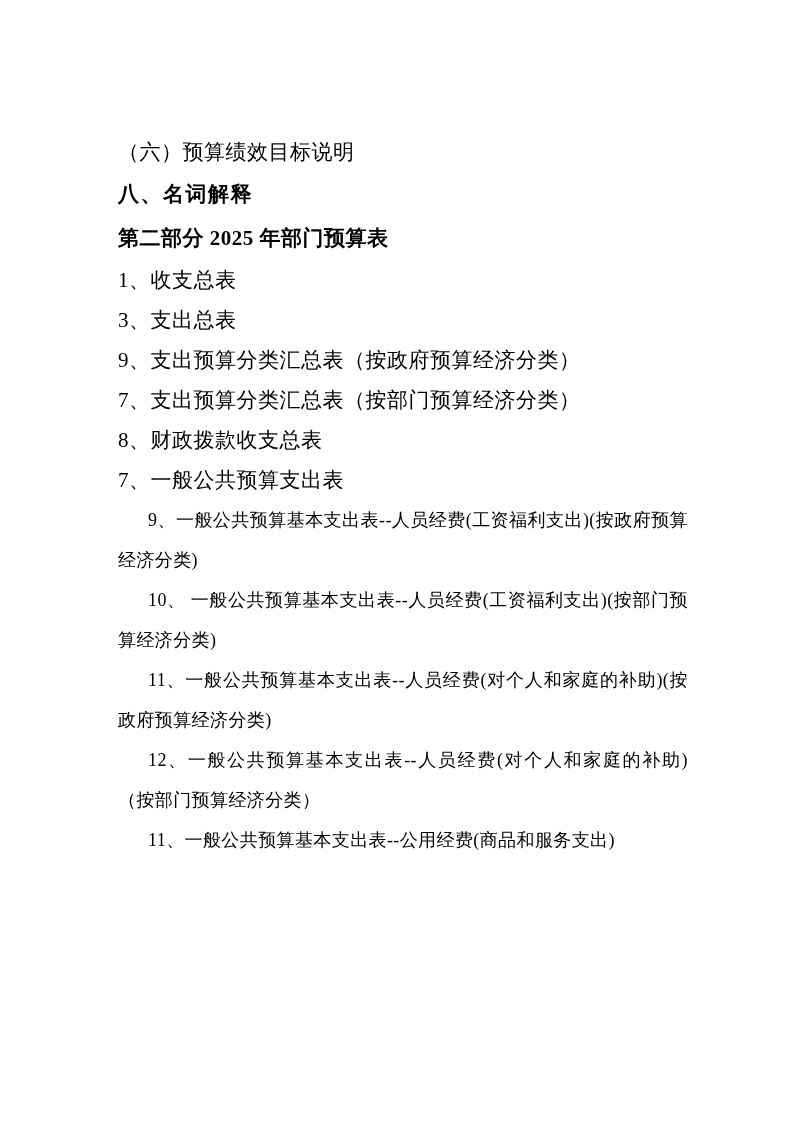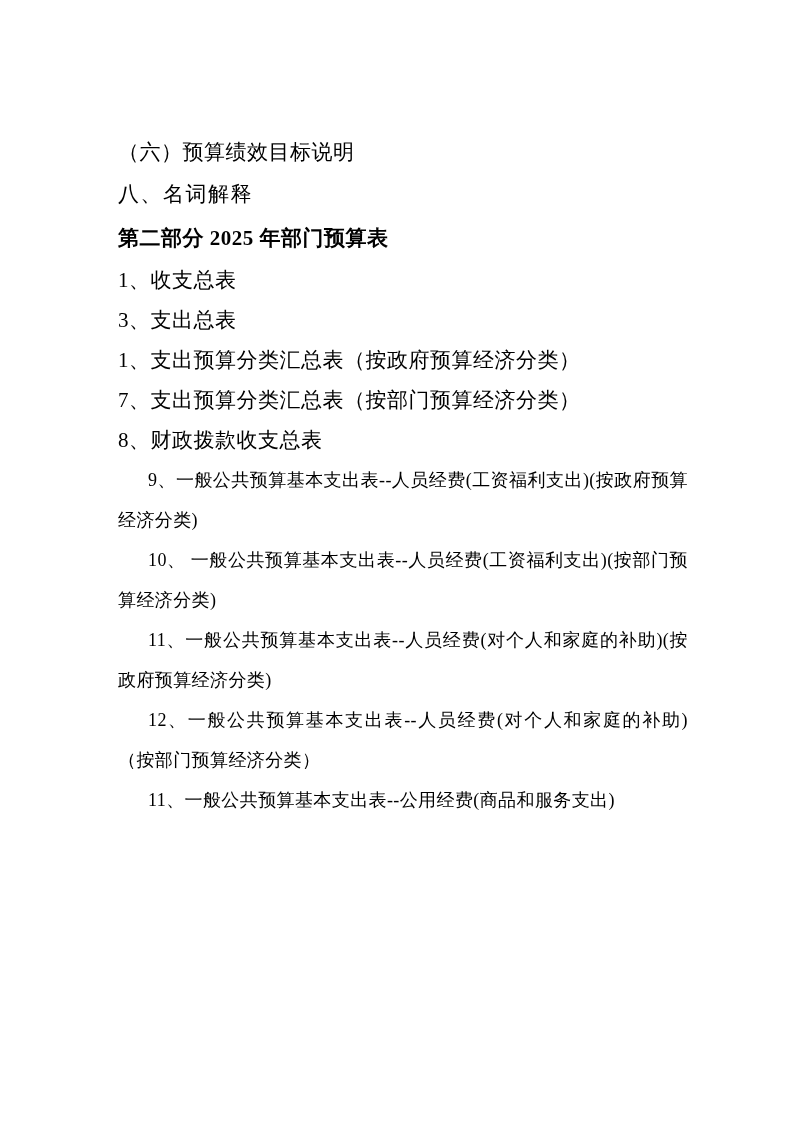--- a/index.html
+++ b/index.html
@@ -44,21 +44,21 @@
     line-height: 40px;
     letter-spacing: 0.4px;
     text-align: justify;
     text-justify: inter-ideograph;
     text-indent: 30px;
     word-break: break-all;
   }
   .heading-sec {
     font-size: 21px;
     line-height: 44px;
-    font-weight: normal;
+    font-weight: bold;
     letter-spacing: 1.5px;
   }
   .heading-part {
     font-size: 21px;
     line-height: 44px;
     font-weight: bold;
     letter-spacing: 0.5px;
   }
 </style>
 </head>
@@ -68,23 +68,24 @@
   <div class="content">
 
     <div class="line">（六）预算绩效目标说明</div>
 
     <div class="heading-sec">八、名词解释</div>
 
     <div class="heading-part">第二部分 2025 年部门预算表</div>
 
     <div class="line">1、收支总表</div>
     <div class="line">3、支出总表</div>
-    <div class="line">1、支出预算分类汇总表（按政府预算经济分类）</div>
+    <div class="line">9、支出预算分类汇总表（按政府预算经济分类）</div>
     <div class="line">7、支出预算分类汇总表（按部门预算经济分类）</div>
     <div class="line">8、财政拨款收支总表</div>
+    <div class="line">7、一般公共预算支出表</div>
 
     <div class="para">9、一般公共预算基本支出表--人员经费(工资福利支出)(按政府预算经济分类)</div>
     <div class="para">10、 一般公共预算基本支出表--人员经费(工资福利支出)(按部门预算经济分类)</div>
     <div class="para">11、一般公共预算基本支出表--人员经费(对个人和家庭的补助)(按政府预算经济分类)</div>
     <div class="para">12、一般公共预算基本支出表--人员经费(对个人和家庭的补助)（按部门预算经济分类）</div>
     <div class="para">11、一般公共预算基本支出表--公用经费(商品和服务支出)</div>
 
   </div>
 </div>
 

